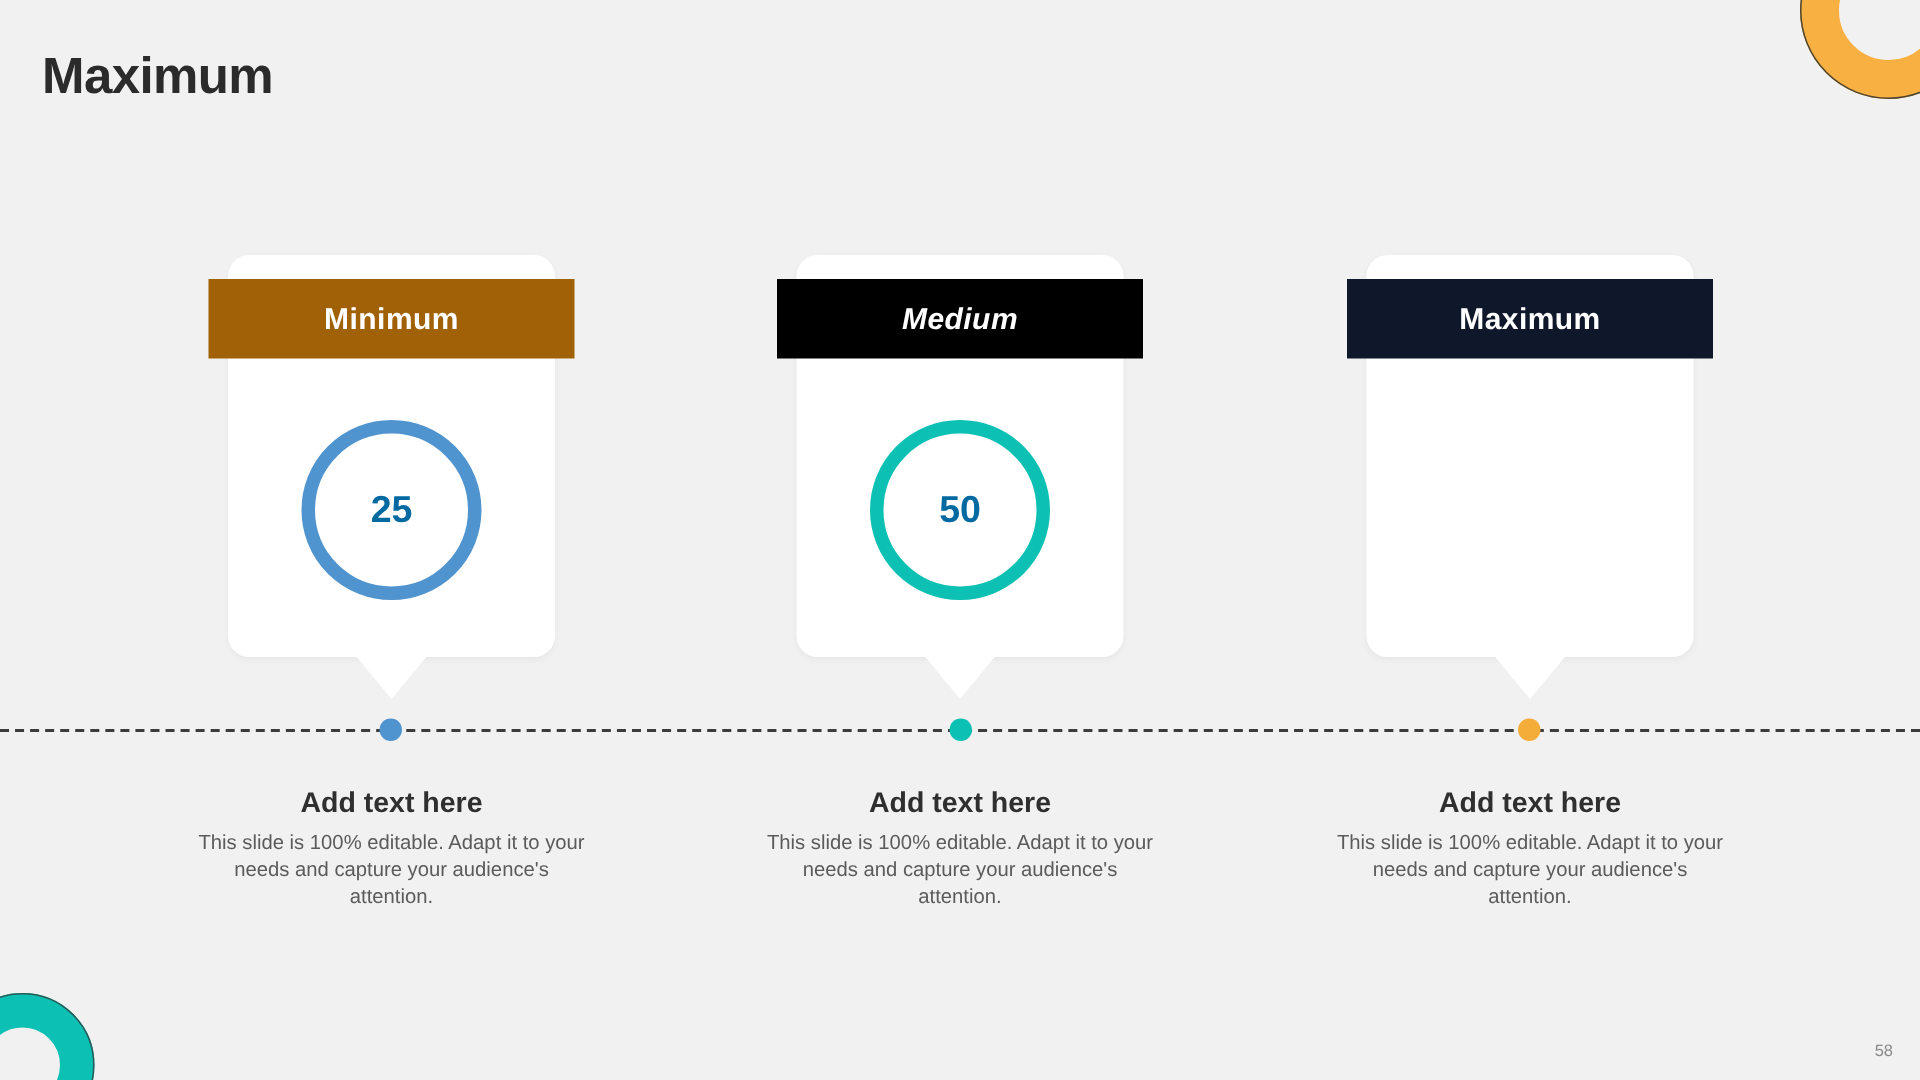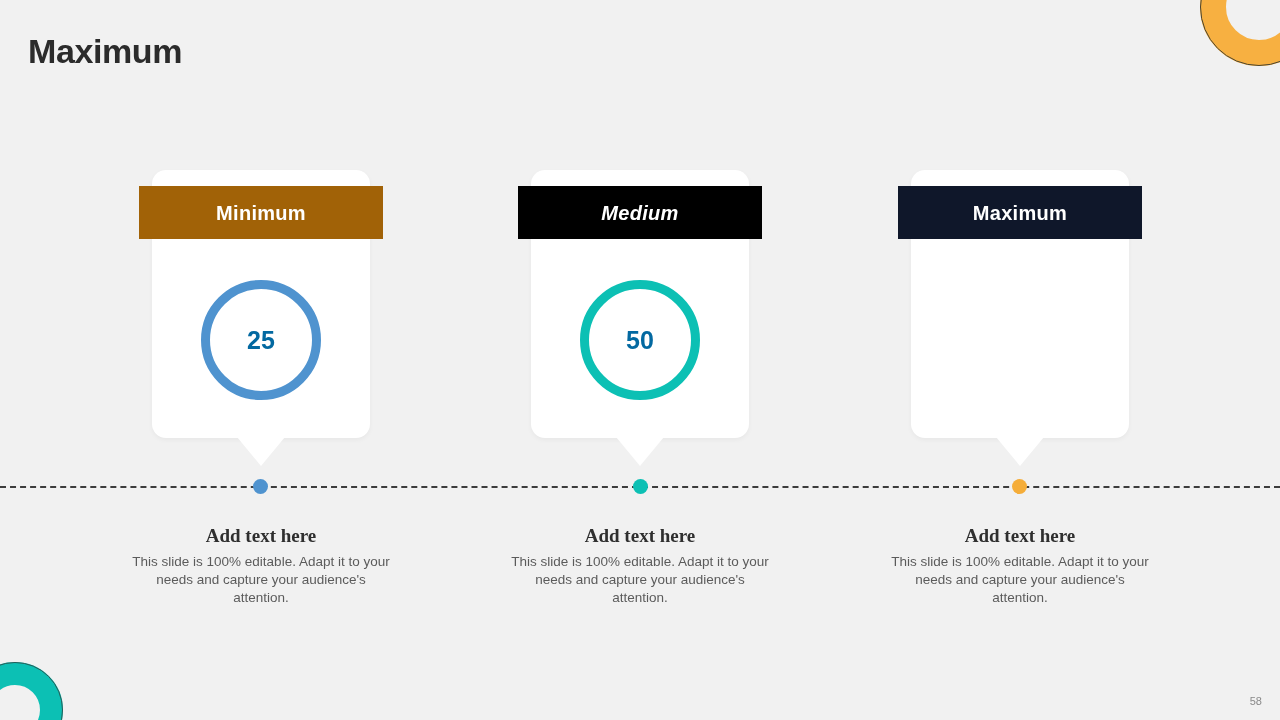--- a/index.html
+++ b/index.html
@@ -146,21 +146,20 @@
     top: 524px;
     width: 260px;
     text-align: center;
   }
   .col-heading {
     font-size: 19px;
     font-weight: bold;
     color: #2f2f2f;
     line-height: 24px;
     margin-bottom: 5px;
-    font-family: Liberation Serif, serif;
   }
   .col-body {
     font-size: 13.5px;
     color: #5b5b5b;
     line-height: 18px;
   }
 
   
   .page-number {
     position: absolute;

